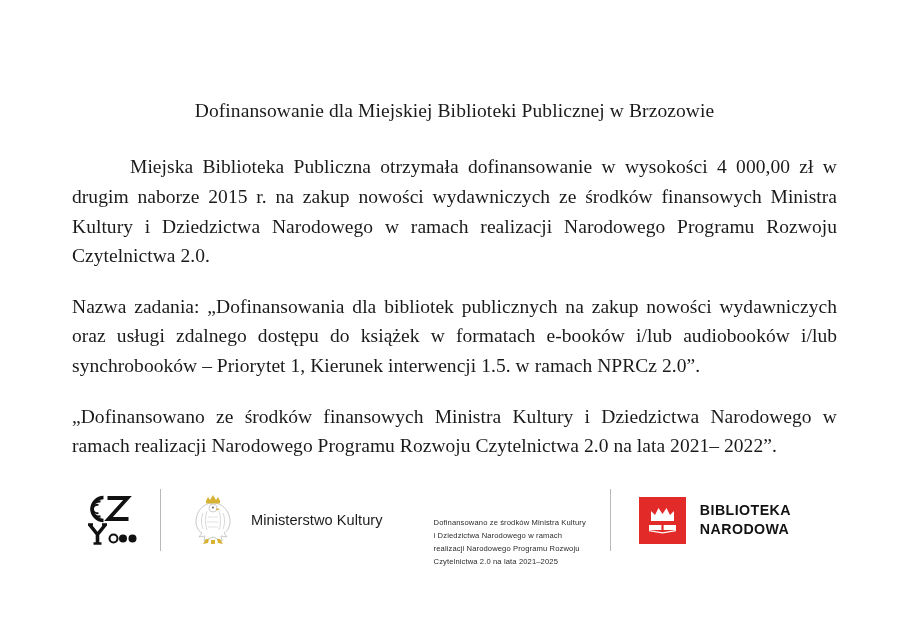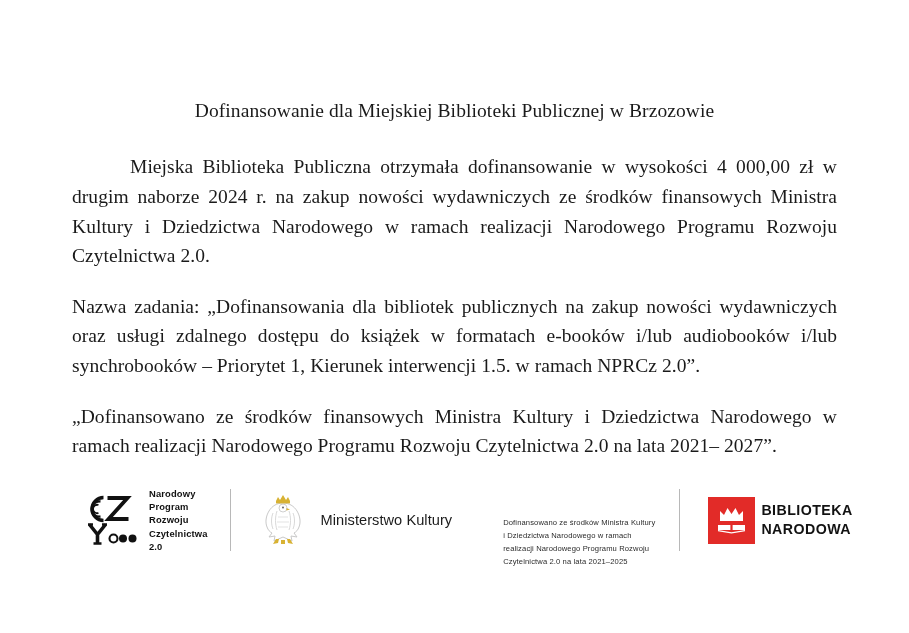--- a/index.html
+++ b/index.html
@@ -152,21 +152,21 @@
     font-weight: normal;
     max-width: 185px;
     margin-top: 44px;
   }
 
   
   .bn {
     padding-left: 28px;
     display: flex;
     align-items: center;
-    gap: 6px;
+    gap: 14px;
   }
   .bn-mark {
     width: 47px;
     height: 47px;
     background: #e22b28;
     flex: 0 0 auto;
     display: block;
   }
   .bn-text {
     font-size: 14.2px;
@@ -179,25 +179,25 @@
 </style>
 </head>
 <body>
 
 <div class="page">
 
   <div class="doc-body">
 
     <h1 class="doc-title">Dofinansowanie dla Miejskiej Biblioteki Publicznej w Brzozowie</h1>
 
-    <p class="para indent">Miejska Biblioteka Publiczna otrzymała dofinansowanie w wysokości 4 000,00 zł w drugim naborze 2024 r. na zakup nowości wydawniczych ze środków finansowych Ministra Kultury i Dziedzictwa Narodowego w ramach realizacji Narodowego Programu Rozwoju Czytelnictwa 2.0.</p>
+    <p class="para indent">Miejska Biblioteka Publiczna otrzymała dofinansowanie w wysokości 4 000,00 zł w drugim naborze 2015 r. na zakup nowości wydawniczych ze środków finansowych Ministra Kultury i Dziedzictwa Narodowego w ramach realizacji Narodowego Programu Rozwoju Czytelnictwa 2.0.</p>
 
     <p class="para">Nazwa zadania: „Dofinansowania dla bibliotek publicznych na zakup nowości wydawniczych oraz usługi zdalnego dostępu do książek w formatach e-booków i/lub audiobooków i/lub synchrobooków – Priorytet 1, Kierunek interwencji 1.5. w ramach NPRCz 2.0”.</p>
 
-    <p class="para">„Dofinansowano ze środków finansowych Ministra Kultury i Dziedzictwa Narodowego w ramach realizacji Narodowego Programu Rozwoju Czytelnictwa 2.0 na lata 2021– 2027”.</p>
+    <p class="para">„Dofinansowano ze środków finansowych Ministra Kultury i Dziedzictwa Narodowego w ramach realizacji Narodowego Programu Rozwoju Czytelnictwa 2.0 na lata 2021– 2022”.</p>
   </div>
 
   <div class="logo-strip">
 
     <div class="logo-cell nprcz">
       <span class="nprcz-mark">
         <svg viewBox="0 0 52 52" width="52" height="52" aria-hidden="true">
 
           <path d="M17.5 3.5 A11.5 11.5 0 1 0 17.5 26.5" fill="none" stroke="#111" stroke-width="3.4"></path>
           <path d="M14.5 7.5 A7.6 7.6 0 1 0 14.5 22.5" fill="none" stroke="#111" stroke-width="2.3"></path>
@@ -206,25 +206,20 @@
           <path d="M21.5 4.0 H41.5 L22.5 25.0 H42.5" fill="none" stroke="#111" stroke-width="3.8" stroke-linejoin="miter"></path>
 
           <path d="M3.5 30.5 L11.5 40.5 M19.5 30.5 L11.5 40.5 M11.5 40.5 V49.5" fill="none" stroke="#111" stroke-width="3.6"></path>
           <path d="M2.0 30.5 H7.0 M16.0 30.5 H21.0 M7.5 49.5 H15.5" fill="none" stroke="#111" stroke-width="2.4"></path>
 
           <circle cx="27.5" cy="44.5" r="4.0" fill="none" stroke="#111" stroke-width="2.1"></circle>
           <circle cx="37.0" cy="44.5" r="4.0" fill="#111"></circle>
           <circle cx="46.5" cy="44.5" r="4.0" fill="#111"></circle>
         </svg>
       </span>
-      <span class="nprcz-text">Narodowy
-Program
-Rozwoju
-Czytelnictwa
-2.0</span>
     </div>
 
     <div class="divider"></div>
 
     <div class="logo-cell ministry">
       <span class="eagle">
         <svg viewBox="0 0 52 58" width="52" height="58" aria-hidden="true">
 
           <path d="M26 12
                    C20 12 15 15 12 20

